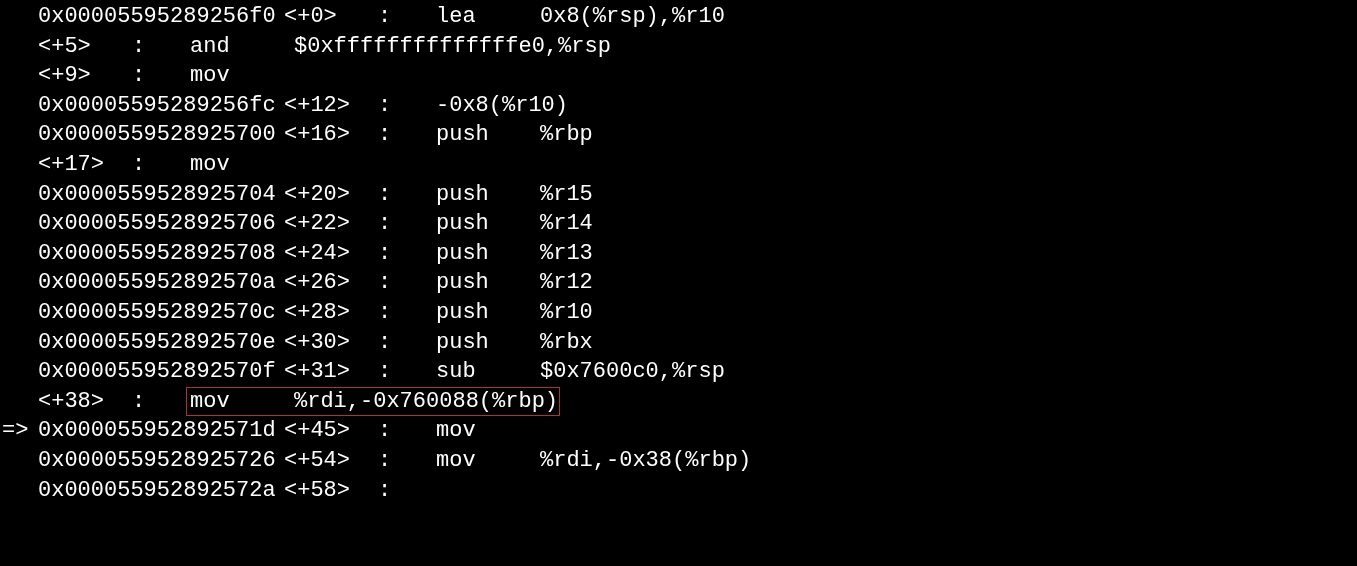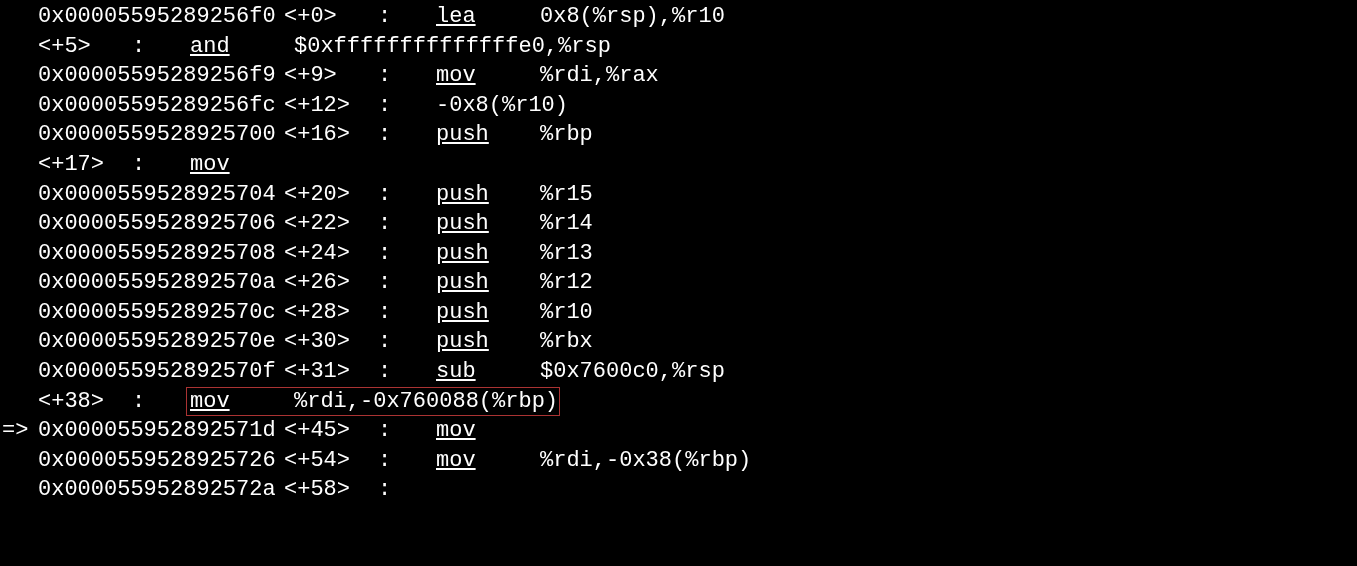--- a/index.html
+++ b/index.html
@@ -10,21 +10,20 @@
       font-size: 22px;
       line-height: 1.35;
       width: 1357px;
       height: 566px;
       overflow: hidden;
       padding-top: 2px;
     }
     .row {
       display: flex;
       white-space: pre;
-      align-items: center;
       height: 29.6px;
     }
     .arrow-col {
       width: 38px;
       text-align: left;
       flex: 0 0 38px;
       padding-left: 2px;
     }
     .addr-col {
       flex: 0 0 246px;
@@ -51,33 +50,32 @@
     .instr-inner {
       display: inline-flex;
     }
     .instr-wrap {
       flex: 1 1 auto;
       display: flex;
     }
     .mn-inner {
       flex: 0 0 104px;
       display: inline-block;
-      text-decoration: underline;
     }
     .ops-inner {
       display: inline-block;
     }
   </style>
 </head>
 <body>
 
 <div id="listing">
     <div class="row"><span class="arrow-col"></span><span class="addr-col">0x00005595289256f0</span><span class="off-col">&lt;+0&gt;</span><span class="colon-col">:</span><span class="instr-wrap"><span class="instr-inner"><span class="mn-inner">lea</span><span class="ops-inner">0x8(%rsp),%r10</span></span></span></div>
     <div class="row"><span class="arrow-col"></span><span class="off-col">&lt;+5&gt;</span><span class="colon-col">:</span><span class="instr-wrap"><span class="instr-inner"><span class="mn-inner">and</span><span class="ops-inner">$0xffffffffffffffe0,%rsp</span></span></span></div>
-    <div class="row"><span class="arrow-col"></span><span class="addr-col">0x00005595289256f9</span><span class="off-col">&lt;+9&gt;</span><span class="colon-col">:</span><span class="instr-wrap"><span class="instr-inner"><span class="mn-inner">mov</span><span class="ops-inner">%rdi,%rax</span></span></span></div>
+    <div class="row"><span class="arrow-col"></span><span class="off-col">&lt;+9&gt;</span><span class="colon-col">:</span><span class="instr-wrap"><span class="instr-inner"><span class="mn-inner">mov</span></span></span></div>
     <div class="row"><span class="arrow-col"></span><span class="addr-col">0x00005595289256fc</span><span class="off-col">&lt;+12&gt;</span><span class="colon-col">:</span><span class="instr-wrap"><span class="instr-inner"><span class="ops-inner">-0x8(%r10)</span></span></span></div>
     <div class="row"><span class="arrow-col"></span><span class="addr-col">0x0000559528925700</span><span class="off-col">&lt;+16&gt;</span><span class="colon-col">:</span><span class="instr-wrap"><span class="instr-inner"><span class="mn-inner">push</span><span class="ops-inner">%rbp</span></span></span></div>
     <div class="row"><span class="arrow-col"></span><span class="off-col">&lt;+17&gt;</span><span class="colon-col">:</span><span class="instr-wrap"><span class="instr-inner"><span class="mn-inner">mov</span></span></span></div>
     <div class="row"><span class="arrow-col"></span><span class="addr-col">0x0000559528925704</span><span class="off-col">&lt;+20&gt;</span><span class="colon-col">:</span><span class="instr-wrap"><span class="instr-inner"><span class="mn-inner">push</span><span class="ops-inner">%r15</span></span></span></div>
     <div class="row"><span class="arrow-col"></span><span class="addr-col">0x0000559528925706</span><span class="off-col">&lt;+22&gt;</span><span class="colon-col">:</span><span class="instr-wrap"><span class="instr-inner"><span class="mn-inner">push</span><span class="ops-inner">%r14</span></span></span></div>
     <div class="row"><span class="arrow-col"></span><span class="addr-col">0x0000559528925708</span><span class="off-col">&lt;+24&gt;</span><span class="colon-col">:</span><span class="instr-wrap"><span class="instr-inner"><span class="mn-inner">push</span><span class="ops-inner">%r13</span></span></span></div>
     <div class="row"><span class="arrow-col"></span><span class="addr-col">0x000055952892570a</span><span class="off-col">&lt;+26&gt;</span><span class="colon-col">:</span><span class="instr-wrap"><span class="instr-inner"><span class="mn-inner">push</span><span class="ops-inner">%r12</span></span></span></div>
     <div class="row"><span class="arrow-col"></span><span class="addr-col">0x000055952892570c</span><span class="off-col">&lt;+28&gt;</span><span class="colon-col">:</span><span class="instr-wrap"><span class="instr-inner"><span class="mn-inner">push</span><span class="ops-inner">%r10</span></span></span></div>
     <div class="row"><span class="arrow-col"></span><span class="addr-col">0x000055952892570e</span><span class="off-col">&lt;+30&gt;</span><span class="colon-col">:</span><span class="instr-wrap"><span class="instr-inner"><span class="mn-inner">push</span><span class="ops-inner">%rbx</span></span></span></div>
     <div class="row"><span class="arrow-col"></span><span class="addr-col">0x000055952892570f</span><span class="off-col">&lt;+31&gt;</span><span class="colon-col">:</span><span class="instr-wrap"><span class="instr-inner"><span class="mn-inner">sub</span><span class="ops-inner">$0x7600c0,%rsp</span></span></span></div>

